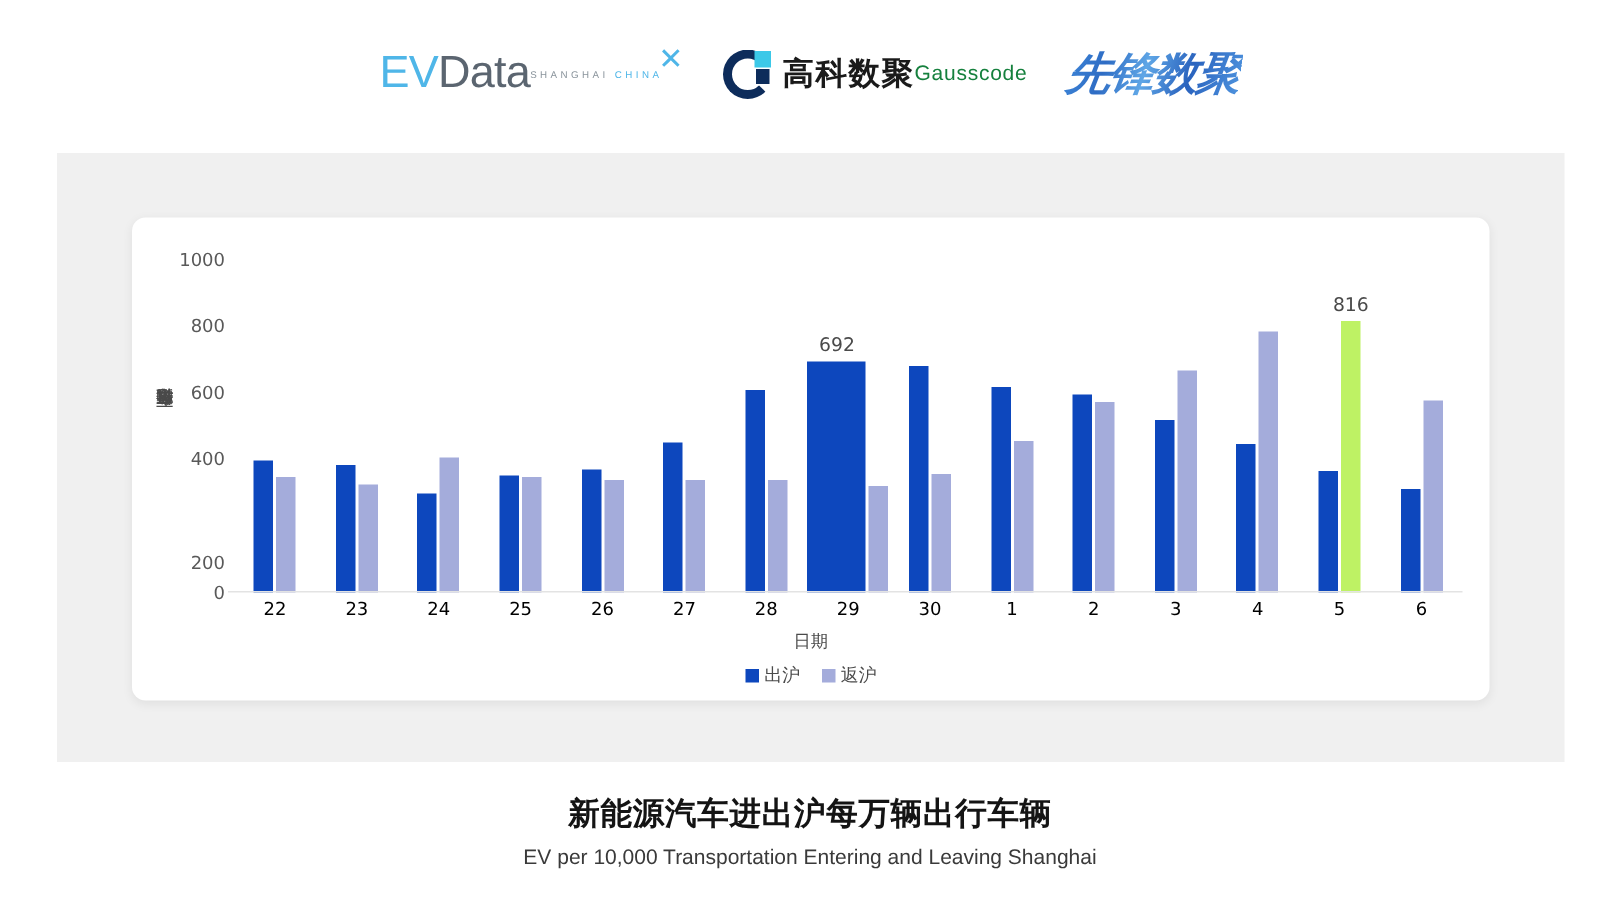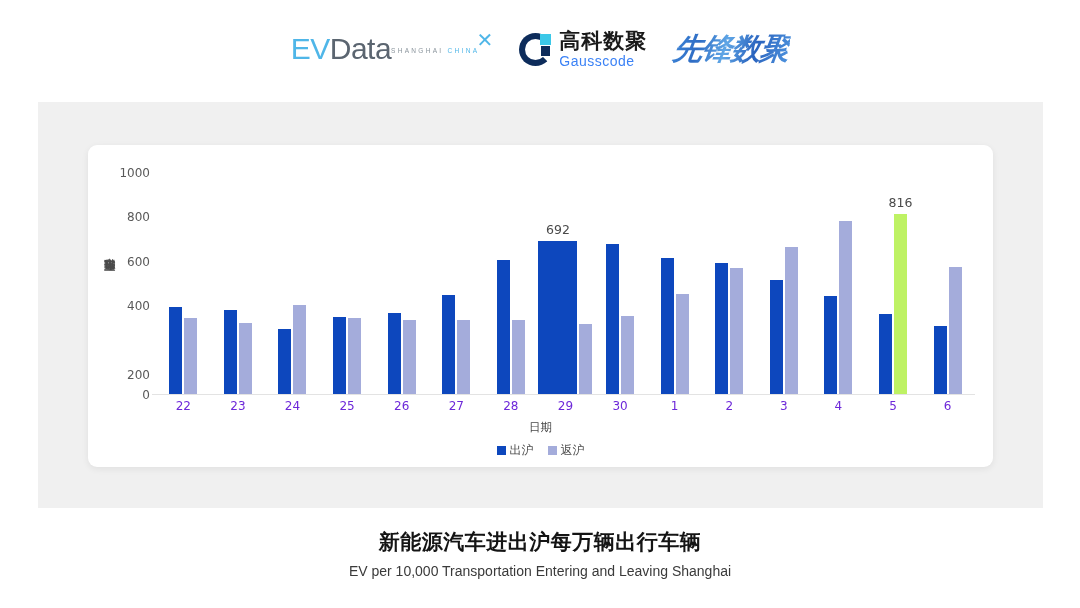--- a/index.html
+++ b/index.html
@@ -41,26 +41,26 @@
     border-top-color: #0D2C5B; border-right-color: transparent;
   }
   .gauss .sq {
     position: absolute; right: 1px; top: 1px; width: 11px; height: 11px;
     background: #3BC8E8;
   }
   .gauss .sq2 {
     position: absolute; right: 2px; top: 13px; width: 9px; height: 10px;
     background: #0D2C5B;
   }
-  .gauss .txt { display: flex; flex-direction: column; line-height: 1; }
+  .gauss .txt { display: flex; flex-direction: row; line-height: 1; }
   .gauss .cn {
     font-size: 21px; font-weight: 700; color: #1A1A1A; letter-spacing: 1px;
     font-family: "DejaVu Sans", sans-serif;
   }
-  .gauss .en { font-size: 14px; color: #3b82f6; letter-spacing: 0.5px; margin-top: 2px; }
+  .gauss .en { font-size: 14px; color: #15803d; letter-spacing: 0.5px; margin-top: 2px; }
 
   
   .xianfeng {
     font-size: 30px; font-weight: 700; font-style: italic;
     letter-spacing: -1px;
     font-family: "DejaVu Sans", sans-serif;
     background: linear-gradient(100deg,#3E86D8 0%,#2E6CC4 22%,#5FA6E6 45%,#2A63BE 70%,#4E93DE 100%);
     -webkit-background-clip: text; background-clip: text;
     color: transparent; -webkit-text-fill-color: transparent;
     transform: skewX(-8deg);
@@ -115,21 +115,21 @@
   .bar-label {
     position: absolute; left: 50%; transform: translateX(-50%);
     top: -19px; font-size: 12.5px; color: #4A4A4A; white-space: nowrap;
     font-family: "DejaVu Sans", sans-serif;
   }
   .x-labels {
     position: absolute; left: 68px; right: 18px; bottom: 50px; height: 18px;
     display: flex;
   }
   .x-label {
-    flex: 1 1 0; text-align: center; font-size: 12px; color: #6d28d9;
+    flex: 1 1 0; text-align: center; font-size: 12px; color: #000000;
     font-family: "DejaVu Sans", sans-serif;
   }
   .x-axis-title {
     position: absolute; left: 0; right: 0; bottom: 32px; text-align: center;
     font-size: 11.5px; color: #4A4A4A;
     font-family: Liberation Mono, monospace;
   }
   .legend {
     position: absolute; left: 0; right: 0; bottom: 8px;
     display: flex; align-items: flex-end; justify-content: center; gap: 14px;

